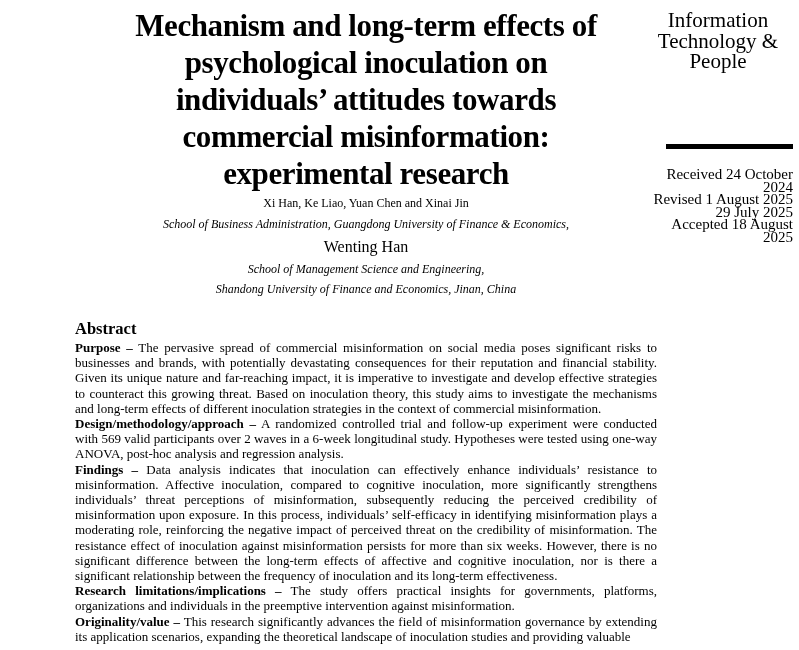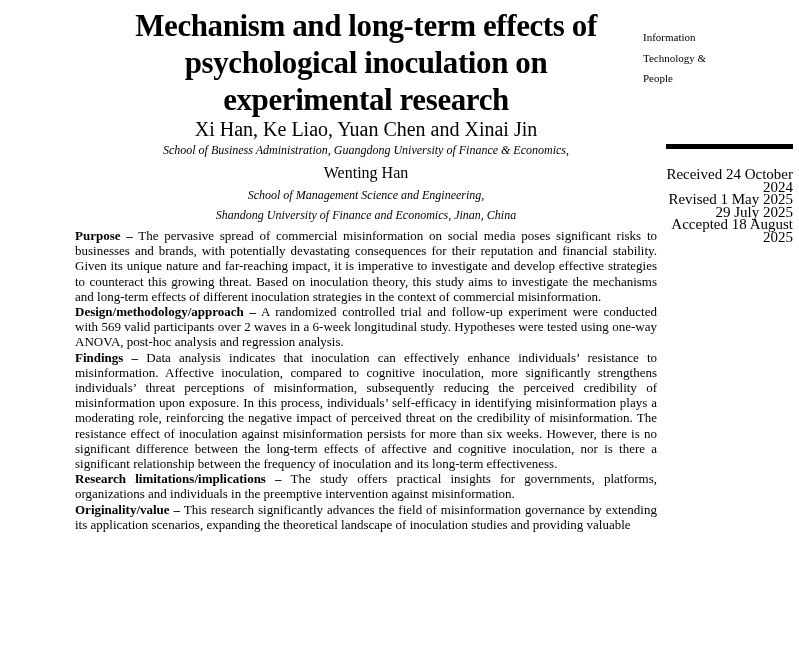--- a/index.html
+++ b/index.html
@@ -23,21 +23,21 @@
   }
   .title {
     text-align: center;
     font-weight: bold;
     font-size: 31px;
     line-height: 37px;
     letter-spacing: -0.4px;
   }
   .authors {
     text-align: center;
-    font-size: 20px;
+    font-size: 12px;
     line-height: 22px;
   }
   .author2 {
     text-align: center;
     font-size: 16px;
     line-height: 25px;
   }
   .affil-line {
     text-align: center;
     font-style: italic;
@@ -59,24 +59,23 @@
   }
   .abstract-body p { margin: 0; }
   .lead { font-weight: bold; }
 
   
   .journal-name {
     position: absolute;
     top: 10px;
     right: 6px;
     width: 150px;
-    text-align: left;
-    font-size: 11px;
+    text-align: center;
+    font-size: 21px;
     line-height: 20.5px;
-    margin-top: 17px;
   }
   .sidebar-rule {
     position: absolute;
     top: 144px;
     left: 666px;
     width: 127px;
     height: 5px;
     background: #000000;
   }
   .history {
@@ -92,36 +91,39 @@
 </head>
 <body>
 
 <div class="page">
 
   <div class="main">
 
     <div class="title">
       <div>Mechanism and long-term effects of</div>
       <div>psychological inoculation on</div>
+      <div>individuals’ attitudes towards</div>
+      <div>commercial misinformation:</div>
       <div>experimental research</div>
     </div>
 
     <div class="authors">Xi Han, Ke Liao, Yuan Chen and Xinai Jin</div>
 
     <div>
       <div class="affil-line">School of Business Administration, Guangdong University of Finance &amp; Economics,</div>
     </div>
 
     <div class="author2">Wenting Han</div>
 
     <div>
       <div class="affil-line">School of Management Science and Engineering,</div>
       <div class="affil-line">Shandong University of Finance and Economics, Jinan, China</div>
     </div>
 
+    <div class="abstract-heading">Abstract</div>
 
     <div class="abstract-body">
       <p>
         <span class="lead">Purpose –</span>
         <span>The pervasive spread of commercial misinformation on social media poses significant risks to businesses and brands, with potentially devastating consequences for their reputation and financial stability. Given its unique nature and far-reaching impact, it is imperative to investigate and develop effective strategies to counteract this growing threat. Based on inoculation theory, this study aims to investigate the mechanisms and long-term effects of different inoculation strategies in the context of commercial misinformation.</span>
       </p>
       <p>
         <span class="lead">Design/methodology/approach –</span>
         <span>A randomized controlled trial and follow-up experiment were conducted with 569 valid participants over 2 waves in a 6-week longitudinal study. Hypotheses were tested using one-way ANOVA, post-hoc analysis and regression analysis.</span>
       </p>
@@ -143,18 +145,18 @@
   <div class="journal-name">
     <div>Information</div>
     <div>Technology &amp;</div>
     <div>People</div>
   </div>
 
   <div class="sidebar-rule"></div>
 
   <div class="history">
     <div>Received 24 October 2024</div>
-    <div>Revised 1 May 2025</div>
+    <div>Revised 1 August 2025</div>
     <div>29 July 2025</div>
     <div>Accepted 18 August 2025</div>
   </div>
 
 </div>
 
 </body></html>

